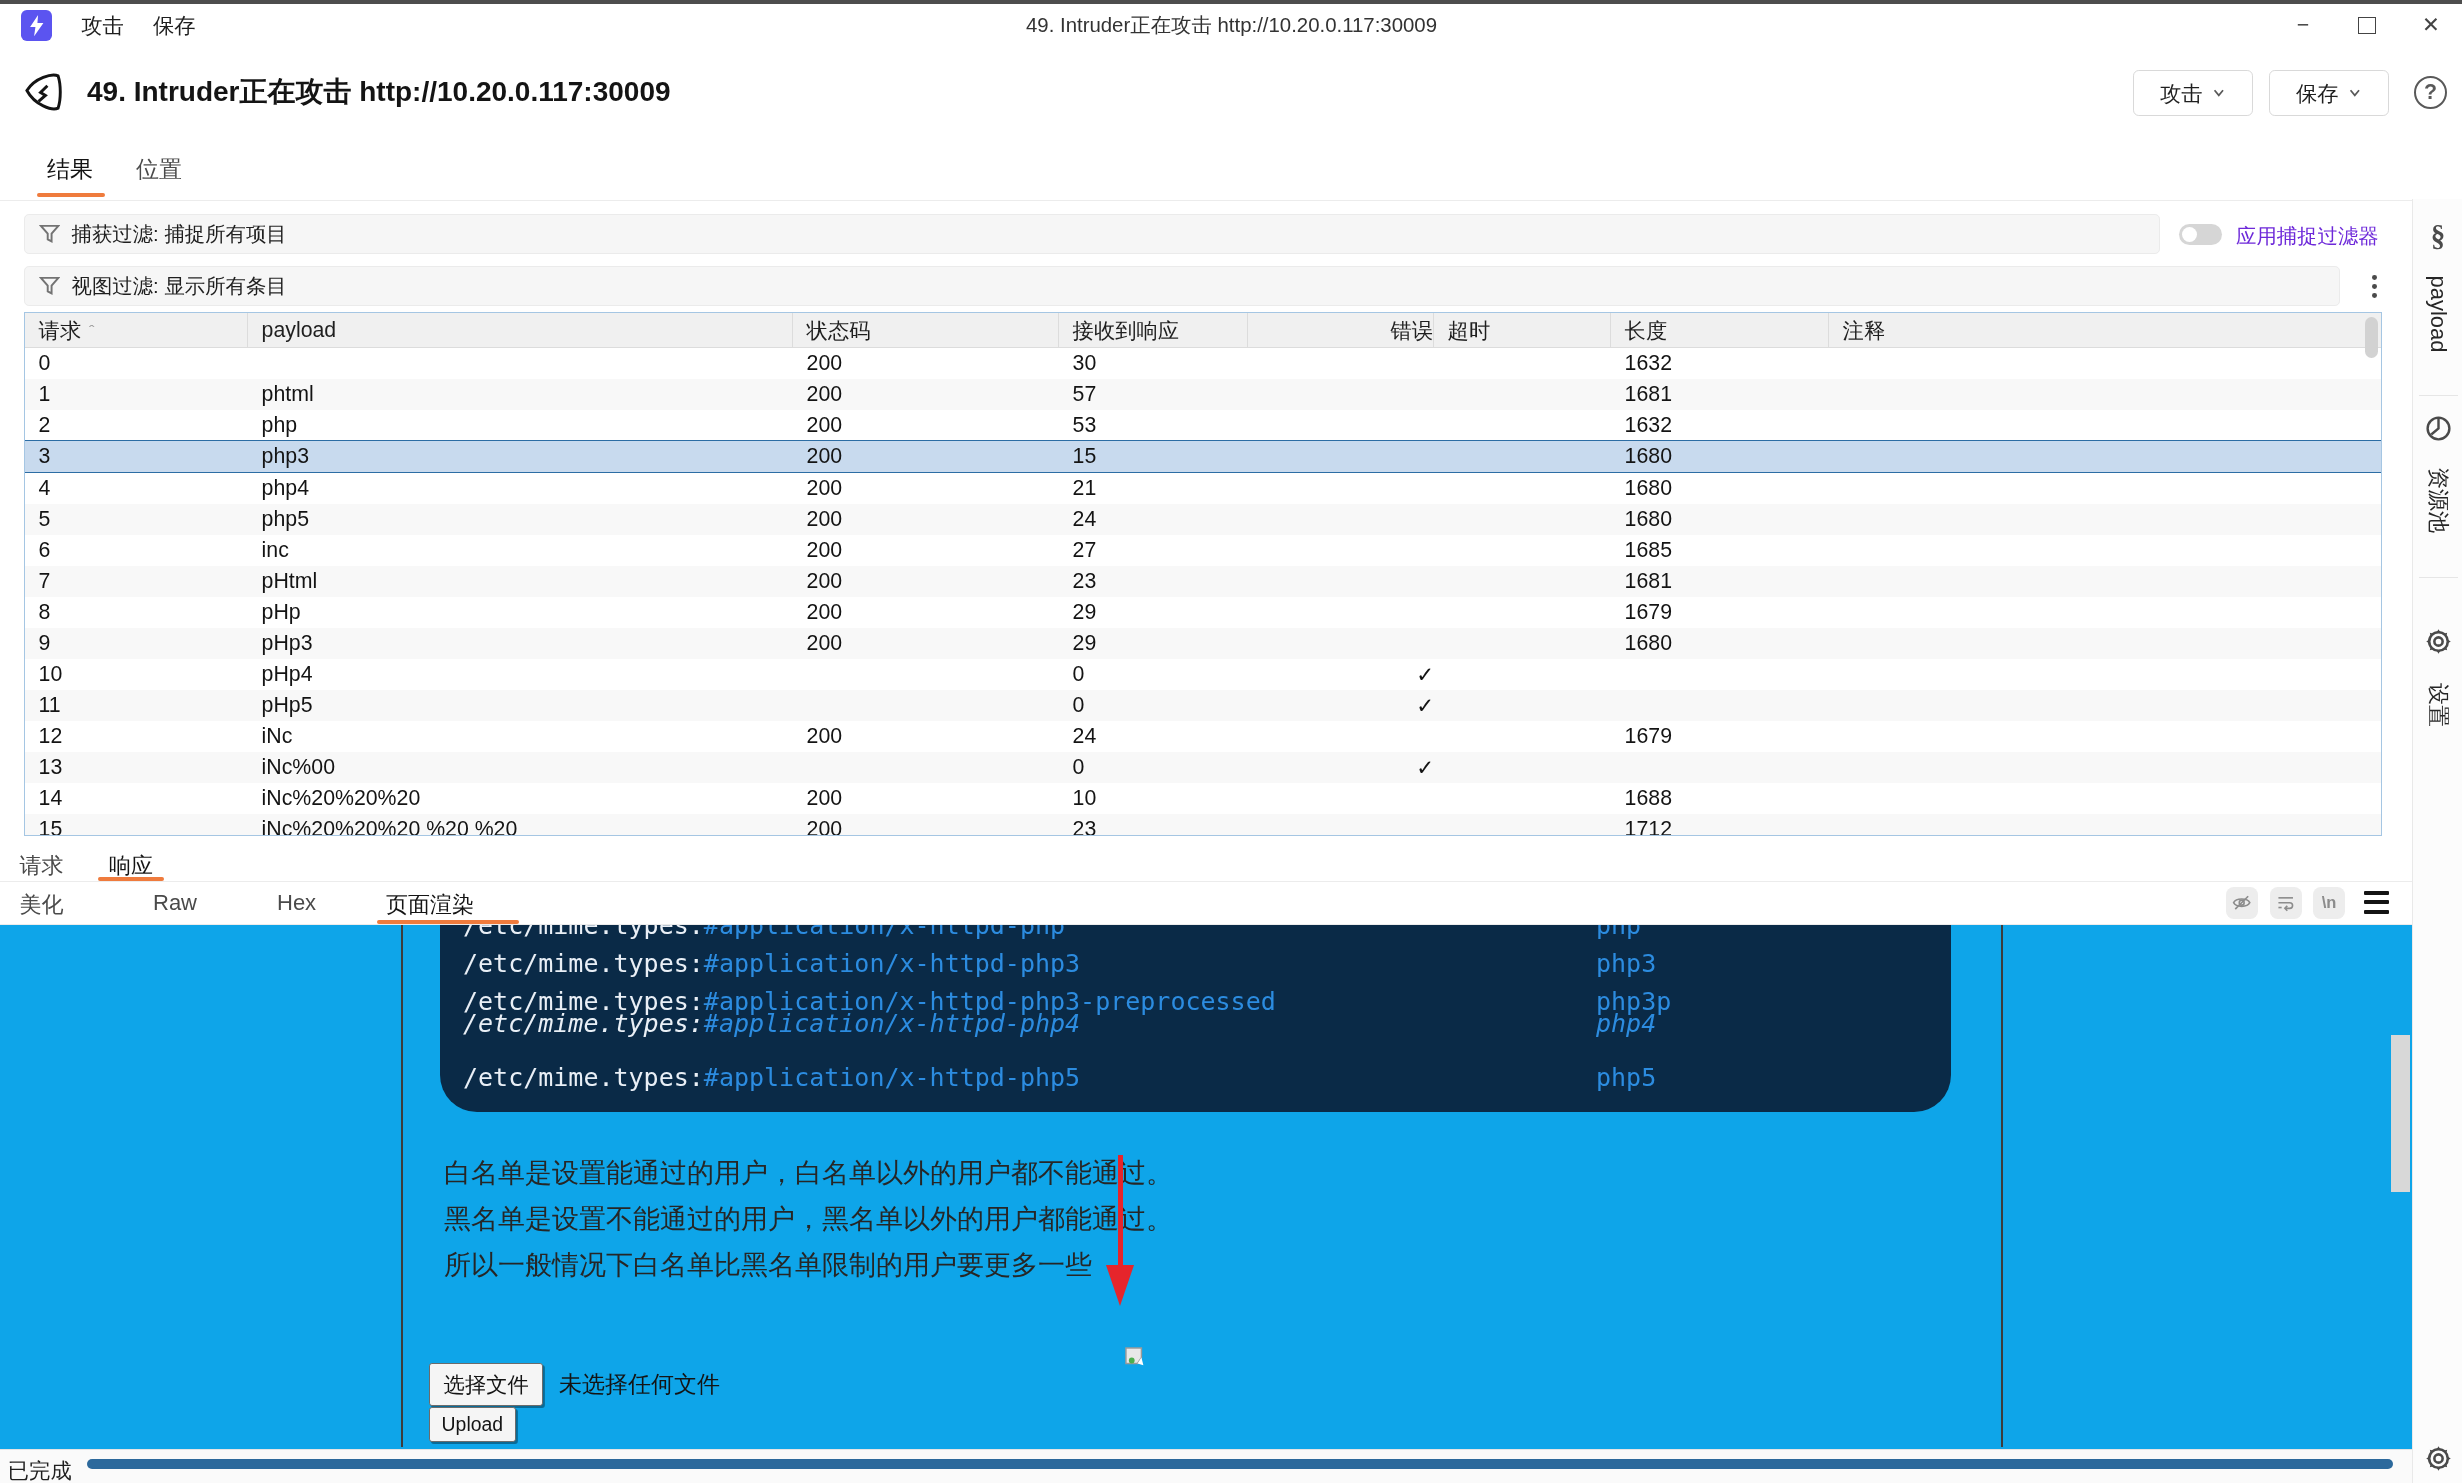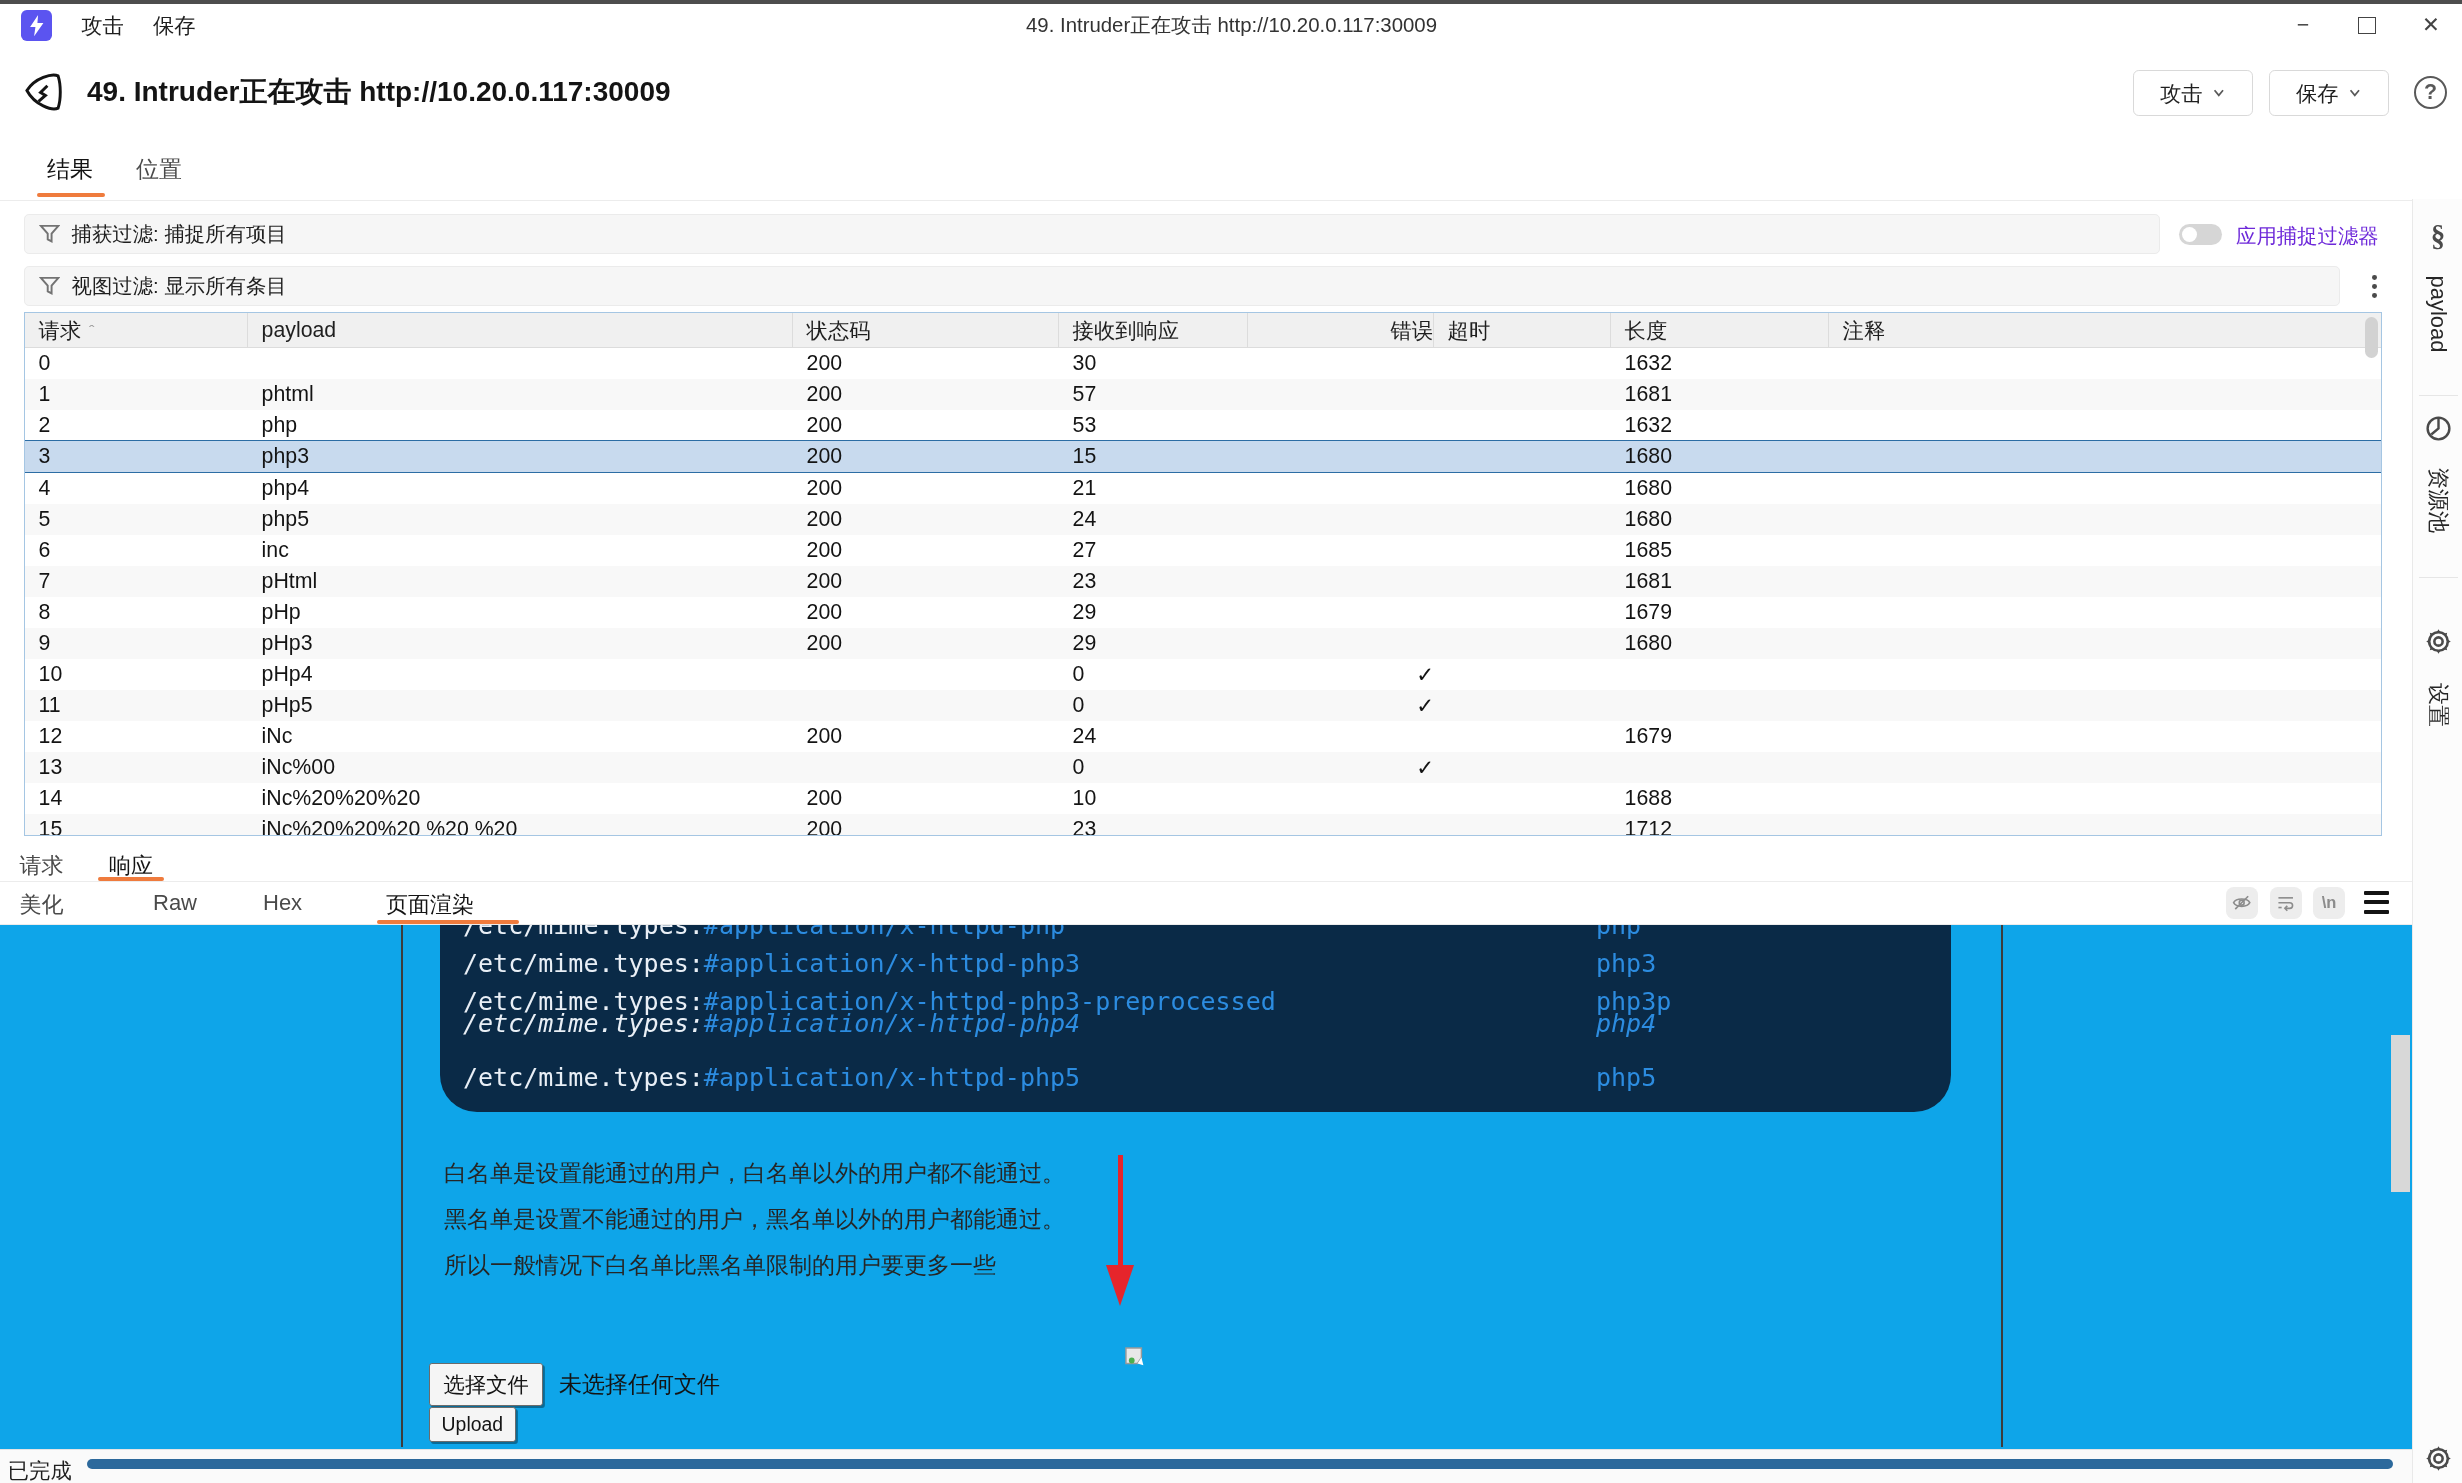--- a/index.html
+++ b/index.html
@@ -61,36 +61,36 @@
   #dtabs{position:absolute;left:0;top:849px;width:2463px;height:32px;background:#fff;}
   .dtab{position:absolute;top:1.9px;font-size:22px;color:#4a4a4a;}
   .dtab.active{color:#141414;}
   #dtab-req{left:19.4px;}
   #dtab-resp{left:109px;}
   #dtab-underline{position:absolute;left:98px;top:28px;width:66px;height:3.9px;background:#ef7b3d;border-radius:1.9px;}
   #dtabs .sep{position:absolute;left:0;top:32px;width:2463px;height:1px;background:#ececec;}
   #subtabs{position:absolute;left:0;top:882px;width:2463px;height:43px;background:#fff;border-bottom:1px solid #ececec;box-sizing:border-box;}
   .subtab{position:absolute;top:7.8px;font-size:22px;color:#4a4a4a;}
   .subtab.active{color:#141414;}
-  #st-beauty{left:19.4px;}#st-raw{left:153px;}#st-hex{left:263px;}#st-render{left:386px;}
+  #st-beauty{left:19.4px;}#st-raw{left:153px;}#st-hex{left:277px;}#st-render{left:386px;}
   #st-underline{position:absolute;left:377px;top:38px;width:142px;height:3.9px;background:#ef7b3d;border-radius:1.9px;}
   .iconbtn{position:absolute;top:4.9px;width:32px;height:32px;border-radius:7.8px;background:#ededed;display:flex;align-items:center;justify-content:center;color:#8c8c8c;}
   #ib-eyeoff{left:2226px;}#ib-wrap{left:2270px;}#ib-newline{left:2313px;font-size:16.5px;font-weight:700;color:#8c8c8c;}
   #ib-menu{position:absolute;left:2364px;top:8.7px;width:25px;height:23px;display:flex;flex-direction:column;justify-content:space-between;}
   #ib-menu i{display:block;height:3.9px;background:#141414;border-radius:1px;}
   
   #render{position:absolute;left:0;top:925px;width:2412px;height:524px;background:#0ea5e9;overflow:hidden;}
   .pageborder{position:absolute;top:0;width:1.9px;height:522px;background:#3c3c3c;}
   #pb-left{left:401px;}#pb-right{left:2001px;}
   #codeblock{position:absolute;left:440px;top:0;width:1511px;height:187px;background:#0a2a47;border-radius:0 0 37px 37px;overflow:hidden;}
   .codeline{position:absolute;left:23px;right:23px;height:31px;font-family:"DejaVu Sans Mono",monospace;font-size:25px;white-space:pre;}
   .codeline .p{color:#e9eff6;}
   .codeline .d{color:#2c8ce0;}
   .codeline .e{position:absolute;left:1133px;color:#2c8ce0;}
-  #paragraph{position:absolute;left:444px;top:225px;font-size:23px;color:#262626;line-height:46px;white-space:nowrap;}
+  #paragraph{position:absolute;left:444px;top:225px;font-size:27px;color:#262626;line-height:46px;white-space:nowrap;}
   #redarrow-shaft{position:absolute;left:1118px;top:230px;width:4.9px;height:113px;background:#e6252b;}
   #redarrow-head{position:absolute;left:1106px;top:340px;width:0;height:0;border-left:14.6px solid transparent;border-right:14.6px solid transparent;border-top:41px solid #e6252b;}
   #brokenimg{position:absolute;left:1124px;top:421px;width:21.3px;height:21.3px;}
   #filerow{position:absolute;left:429px;top:438px;display:flex;align-items:center;gap:15.5px;}
   .oldbtn{background:#f5f5f5;border:1px solid #6b6b6b;border-radius:2.9px;box-shadow:1.9px 1.9px 0 rgba(0,0,0,.35);
       font-size:21.3px;color:#141414;padding:5.8px 13.6px;font-family:"Liberation Sans",sans-serif;}
   #filestatus{font-size:23px;color:#141414;}
   #uploadrow{position:absolute;left:429px;top:482px;}
   #uploadrow .oldbtn{font-size:19.4px;padding:4.9px 11.6px;}
   #renderscroll{position:absolute;left:2391px;top:110px;width:19.4px;height:157px;background:#d8d8d8;}

